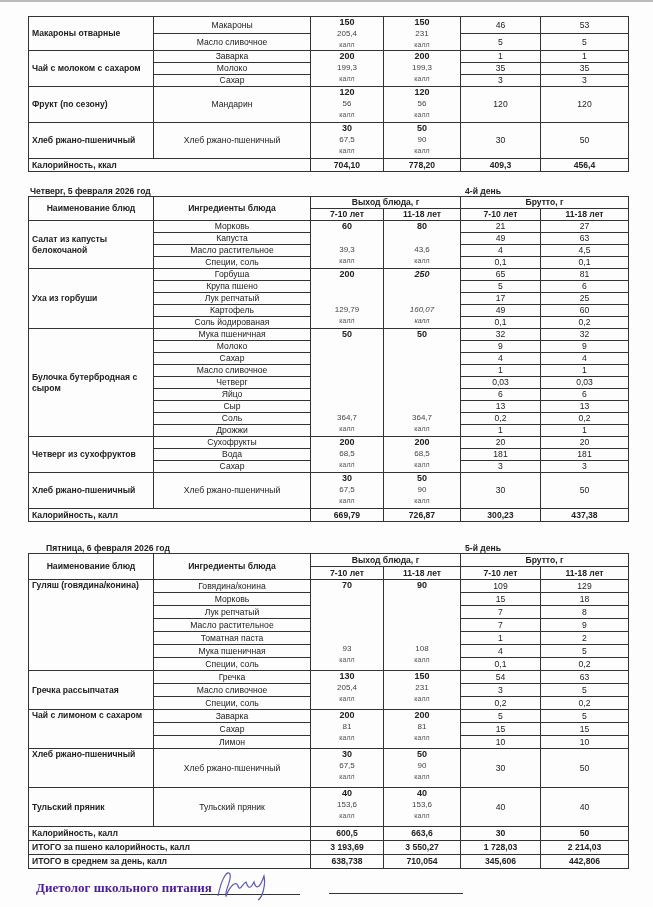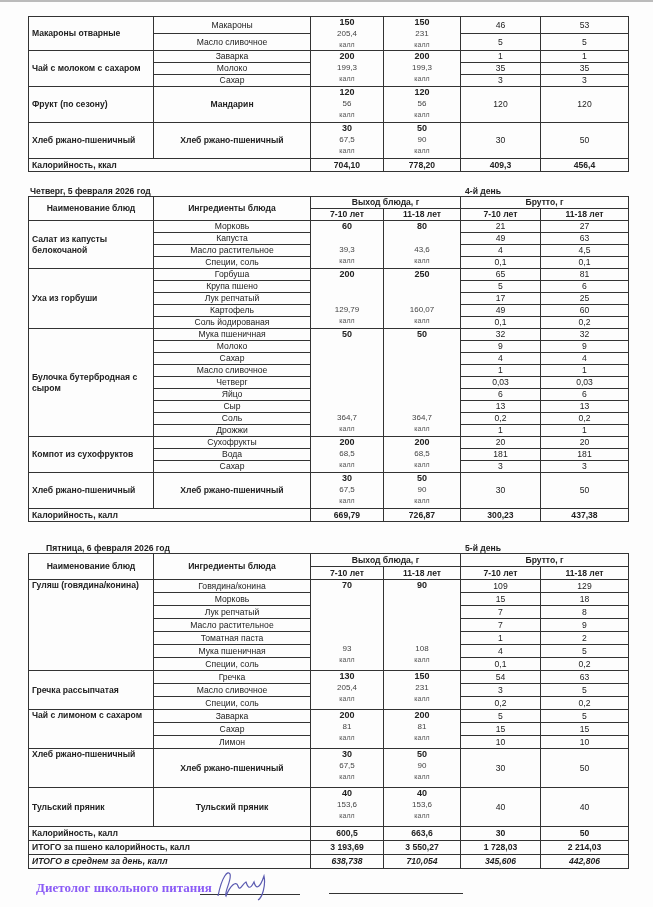--- a/index.html
+++ b/index.html
@@ -5,32 +5,32 @@
   html, body { margin: 0; padding: 0; background: #fdfdfd; }
   body { width: 653px; height: 907px; position: relative; overflow: hidden;
          font-family: "Liberation Sans", sans-serif; color: #222; }
   .topline { position: absolute; left: 0; top: 0; width: 653px; height: 2px; background: #bbb; }
   table.menu { position: absolute; border-collapse: collapse; table-layout: fixed; font-size: 8.6px; }
   table.menu td, table.menu th { border: 1px solid #333; padding: 0 3px; overflow: hidden; white-space: nowrap; line-height: 11px; }
   table.menu th { font-weight: bold; text-align: center; font-size: 8.6px; }
   .dish { font-weight: bold; vertical-align: middle; white-space: normal !important; line-height: 12px; }
   .dish.top { vertical-align: top; }
   .ing { text-align: center; }
-  .ing-wide { vertical-align: middle; font-weight: bold; }
+  .ing-wide { vertical-align: middle; }
   .y { text-align: center; vertical-align: top; }
   .y .b { font-weight: bold; display: block; font-size: 9px; }
   .y .v { display: block; color: #444; font-size: 8px; }
   .y .k { display: block; color: #555; font-size: 7px; }
   .br { text-align: center; }
   .br-mid { text-align: center; vertical-align: middle; }
   .tot td { font-weight: bold; text-align: center; }
   .tot td.lbl { text-align: left; }
   .day-title { position: absolute; font-size: 8.6px; font-weight: bold; }
   .day-num { position: absolute; font-size: 8.6px; font-weight: bold; }
-  .sig { position: absolute; left: 36px; top: 880px; font-family: "Liberation Serif", serif; font-weight: bold; font-size: 13px; color: #8b5cf6; }
+  .sig { position: absolute; left: 36px; top: 880px; font-family: "Liberation Serif", serif; font-weight: bold; font-size: 13px; color: #4c1d95; }
   .sig-line { position: absolute; left: 200px; top: 894px; width: 100px; height: 1px; background: #333; }
   .sig-line2 { position: absolute; left: 329px; top: 893px; width: 134px; height: 1px; background: #333; }
   .signature { position: absolute; left: 210px; top: 866px; }
 </style>
 </head>
 <body>
 
 <div class="topline"></div>
 
 <table class="menu" id="t3" style="left:28px; top:16px; width:600px;">
@@ -197,21 +197,21 @@
       </tr>
       <tr style="height: 12px;">
         <td rowspan="5" class="dish">Уха из горбуши</td>
         <td class="ing">Горбуша</td>
         <td rowspan="5" class="y" style="position: relative;">
           <span class="b">200</span>
           <span style="display: block; height: 24px;"></span>
           <span class="v">129,79</span>
           <span class="k">калл</span>
         </td>
-        <td rowspan="5" class="y" style="position: relative;">
+        <td rowspan="5" class="y" style="position: relative; font-style: italic;">
           <span class="b">250</span>
           <span style="display: block; height: 24px;"></span>
           <span class="v">160,07</span>
           <span class="k">калл</span>
         </td>
         <td class="br">65</td>
         <td class="br">81</td>
       </tr>
       <tr style="height: 12px;">
         <td class="ing">Крупа пшено</td>
@@ -285,21 +285,21 @@
         <td class="ing">Соль</td>
         <td class="br">0,2</td>
         <td class="br">0,2</td>
       </tr>
       <tr style="height: 12px;">
         <td class="ing">Дрожжи</td>
         <td class="br">1</td>
         <td class="br">1</td>
       </tr>
       <tr style="height: 12px;">
-        <td rowspan="3" class="dish">Компот из сухофруктов</td>
+        <td rowspan="3" class="dish">Четверг из сухофруктов</td>
         <td class="ing">Сухофрукты</td>
         <td rowspan="3" class="y" style="position: relative;">
           <span class="b">200</span>
           <span class="v">68,5</span>
           <span class="k">калл</span>
         </td>
         <td rowspan="3" class="y" style="position: relative;">
           <span class="b">200</span>
           <span class="v">68,5</span>
           <span class="k">калл</span>
@@ -514,21 +514,21 @@
         <td>30</td>
         <td>50</td>
       </tr>
       <tr class="tot" style="height: 14px;">
         <td colspan="2" class="lbl">ИТОГО за пшено калорийность, калл</td>
         <td>3 193,69</td>
         <td>3 550,27</td>
         <td>1 728,03</td>
         <td>2 214,03</td>
       </tr>
-      <tr class="tot" style="height: 14px; font-style: italic;">
+      <tr class="tot" style="height: 14px;">
         <td colspan="2" class="lbl">ИТОГО в среднем за день, калл</td>
         <td>638,738</td>
         <td>710,054</td>
         <td>345,606</td>
         <td>442,806</td>
       </tr>
     </tbody>
 </table>
 
 <div class="sig">Диетолог школьного питания</div>

